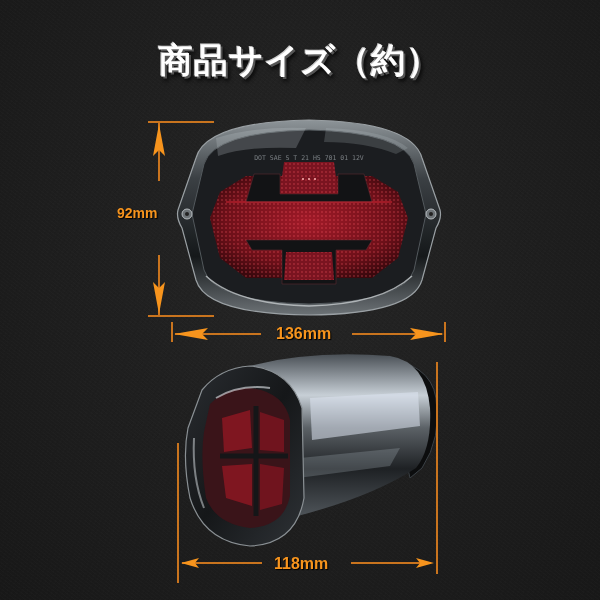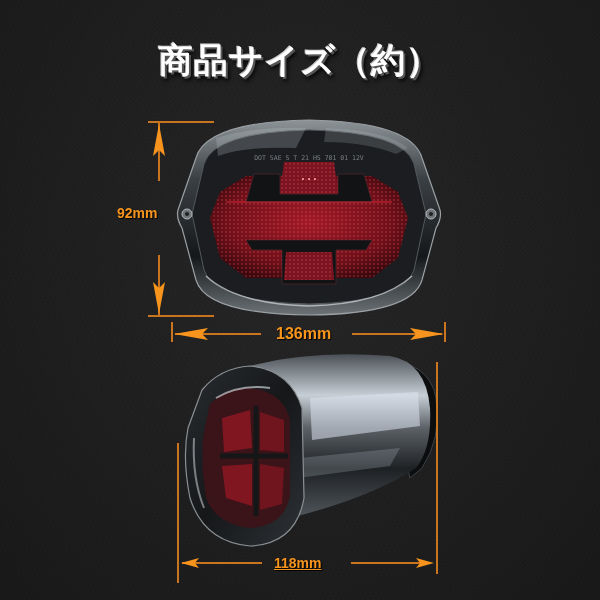--- a/index.html
+++ b/index.html
@@ -168,14 +168,14 @@
   <div class="line" style="left:177px; top:443px; width:2px; height:140px;"></div>
   <div class="line" style="left:436px; top:362px; width:2px; height:212px;"></div>
   <div class="line" style="left:182px; top:562px; width:80px; height:2px;"></div>
   <div class="line" style="left:351px; top:562px; width:80px; height:2px;"></div>
   <svg class="arrow" style="left:181px; top:558px;" width="20" height="10" viewBox="0 0 20 10">
     <path d="M0 5 L18 0 L14 5 L18 10 Z" fill="#f7941d"></path>
   </svg>
   <svg class="arrow" style="left:414px; top:558px;" width="20" height="10" viewBox="0 0 20 10">
     <path d="M20 5 L2 0 L6 5 L2 10 Z" fill="#f7941d"></path>
   </svg>
-  <div class="dim-label" style="left:274px; top:555px; font-size:14px;text-decoration:underline;">118mm</div>
+  <div class="dim-label" style="left:274px; top:555px; font-size:16px;">118mm</div>
 </div>
 
 </body></html>

